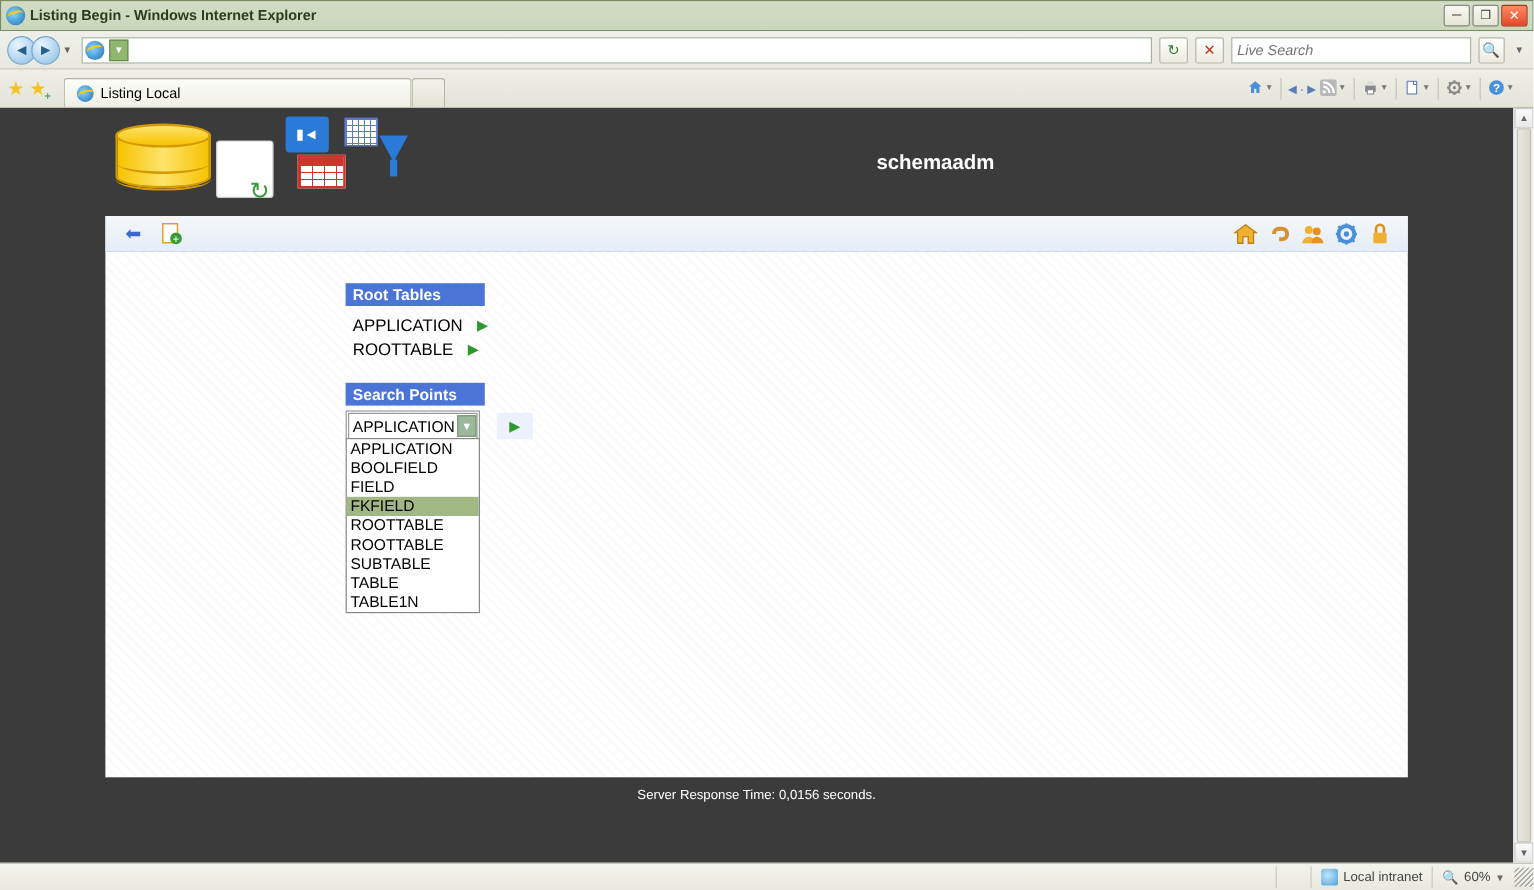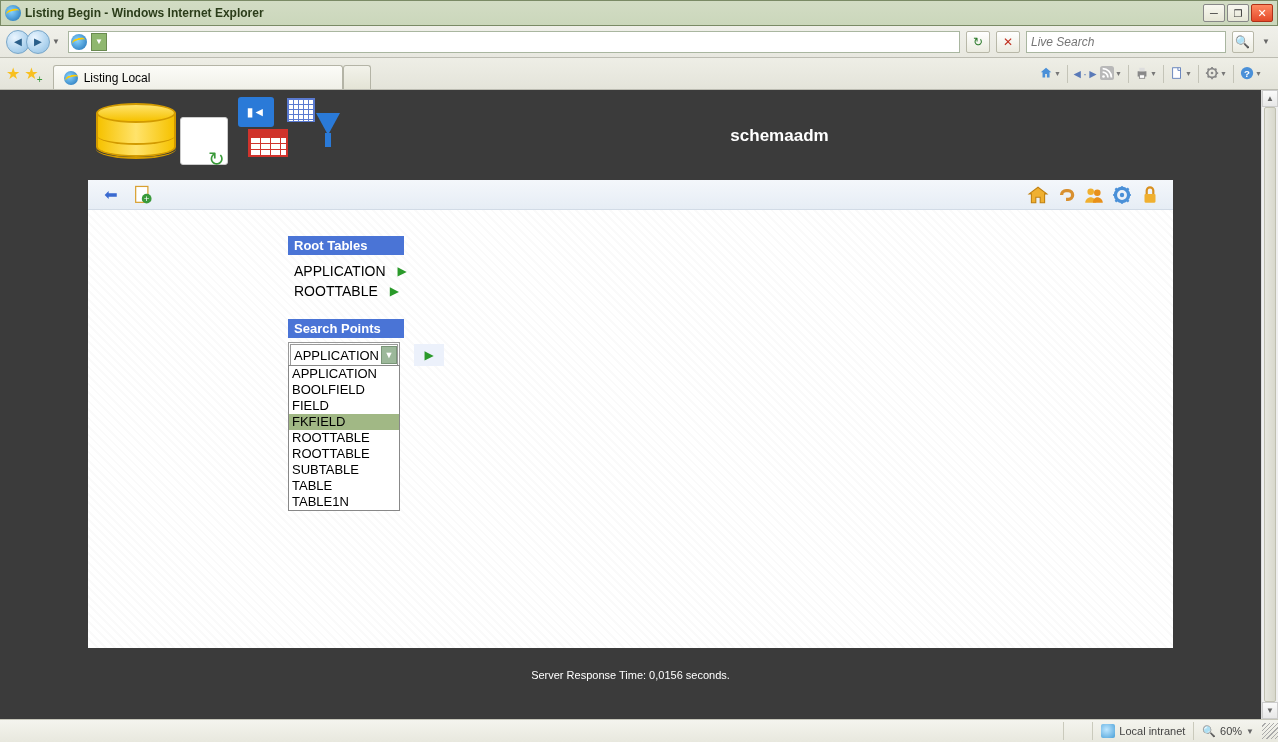--- a/index.html
+++ b/index.html
@@ -84,21 +84,21 @@
 .go-arrow { color:#2a9a2a; font-size:12px; }
 
 .select-row { display:flex; align-items:center; gap:14px; margin-top:4px; position:relative;}
 .select-box { width:108px; height:22px; border:1px solid #9a9a9a; background:#fff; display:flex; align-items:center; justify-content:space-between; padding-left:3px; font-size:13px;}
 .select-drop { width:16px; height:18px; background:#9cb89a; border:1px solid #7a9678; display:flex; align-items:center; justify-content:center; color:#fff; font-size:9px;}
 .select-go-cell { width:30px; background:#ecf1fb; display:flex; align-items:center; justify-content:center; height:22px;}
 .dropdown-list { position:absolute; top:23px; left:0; width:112px; border:1px solid #888; background:#fff; z-index:5;}
 .dd-item { padding:0px 3px; font-size:13px; line-height:16px; color:#000;}
 .dd-item.hl { background:#a1b885; }
 
-.footer-bar { text-align:center; color:#fff; font-size:11px; padding:20px 0; background:#3b3b3b; margin: 0 88px; border-top:1px solid #3b3b3b;}
+.footer-bar { text-align:center; color:#fff; font-size:11px; padding:8px 0; background:#3b3b3b; margin: 0 88px; border-top:1px solid #3b3b3b;}
 
 
 .statusbar { height:23px; background:linear-gradient(#f4f4ee,#e8e8de); border-top:1px solid #c6c6ba; display:flex; align-items:center; font-size:11px; color:#444;}
 .sb-left { flex:1; padding-left:6px; display:flex; align-items:center; gap:4px;}
 .sb-sep { width:1px; height:18px; background:#cacabc;}
 .sb-cell { padding:0 8px; display:flex; align-items:center; gap:4px; height:100%;}
 .sb-zone { width:14px; height:14px; border-radius:2px; background:radial-gradient(circle at 40% 40%, #bfe7ff, #4aa0d8);}
 .sb-zoom-drop { font-size:8px; color:#666; }
 .sb-resize { width:16px; height:16px; background: repeating-linear-gradient(135deg, transparent 0 2px, #aaa 2px 3px);}
 

